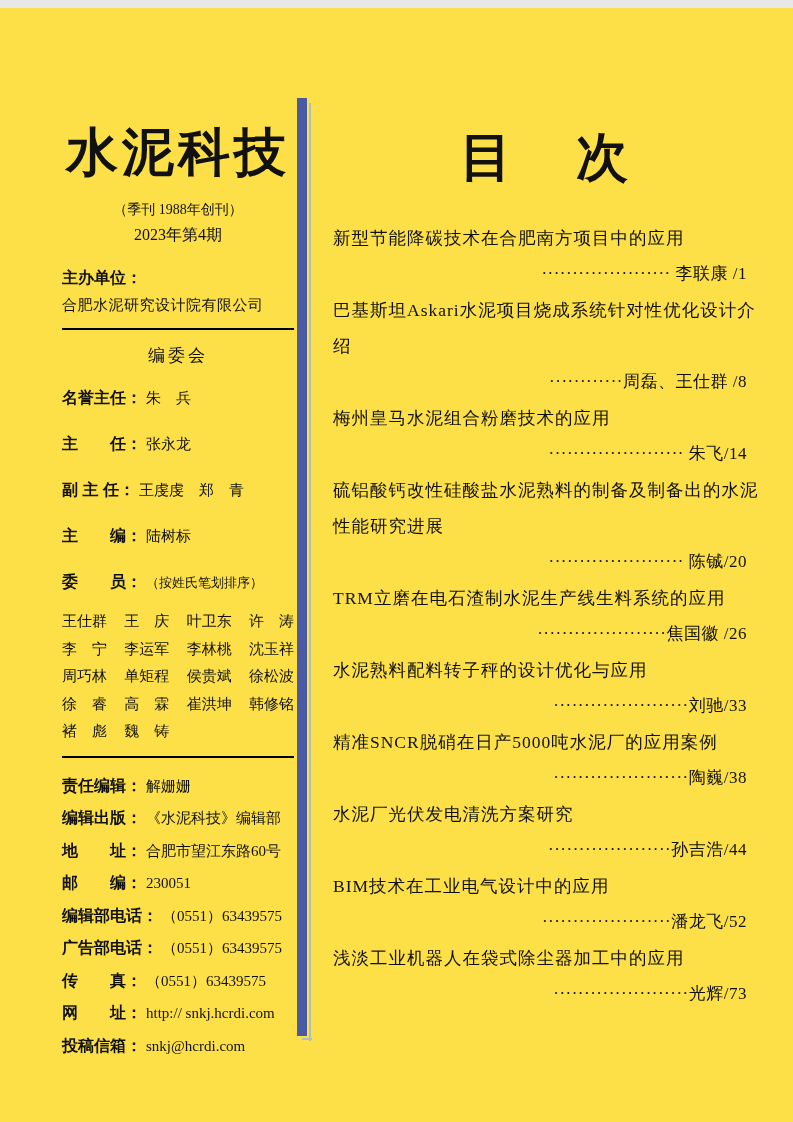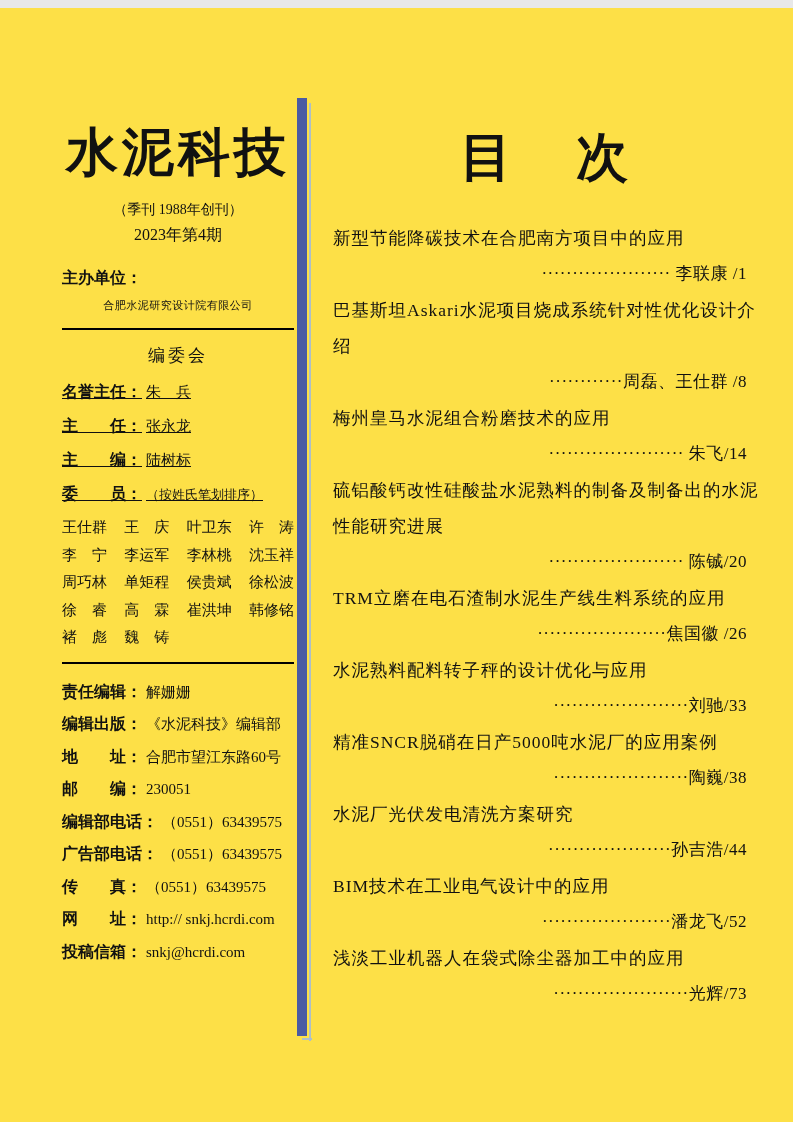--- a/index.html
+++ b/index.html
@@ -18,29 +18,29 @@
   .journal-title {
     font-size:52px; font-weight:bold; line-height:70px;
     text-align:center; letter-spacing:4px; white-space:nowrap;
   }
   .journal-subtitle { margin-top:10px; font-size:14px; line-height:24px; text-align:center; }
   .journal-issue { font-size:16px; line-height:26px; text-align:center; }
   .sponsor-label {
     margin-top:16px; font-size:16px; line-height:28px; font-weight:bold;
     font-family:"Liberation Sans","DejaVu Sans",sans-serif;
   }
-  .sponsor-name { font-size:11px; line-height:26px; letter-spacing:0.5px;text-align:center; }
+  .sponsor-name { font-size:15px; line-height:26px; letter-spacing:0.5px; }
   .rule { border:none; border-top:2px solid #000; margin-top:10px; }
   .board-heading {
     margin-top:12px; font-size:17px; line-height:28px; text-align:center;
     font-weight:normal; letter-spacing:3px;
     font-family:"Liberation Sans","DejaVu Sans",sans-serif;
   }
   .board-roles { margin-top:5px; }
-  .role-row { line-height:34px; white-space:nowrap;text-decoration:underline; }
+  .role-row { line-height:46px; white-space:nowrap; }
   .lbl {
     font-weight:bold; font-size:16px;
     font-family:"Liberation Sans","DejaVu Sans",sans-serif;
   }
   .val { font-size:15px; margin-left:4px; }
   .val.small { font-size:13px; }
   .board-members {
     margin-top:2px;
     display:grid; grid-template-columns:repeat(4,auto);
     justify-content:space-between;
@@ -89,20 +89,23 @@
     <hr class="rule">
 
     <div class="board-heading">编委会</div>
 
     <div class="board-roles">
       <div class="role-row">
         <span class="lbl">名誉主任：</span><span class="val">朱　兵</span>
       </div>
       <div class="role-row">
         <span class="lbl">主　　任：</span><span class="val">张永龙</span>
+      </div>
+      <div class="role-row">
+        <span class="lbl">副 主 任：</span><span class="val">王虔虔　郑　青</span>
       </div>
       <div class="role-row">
         <span class="lbl">主　　编：</span><span class="val">陆树标</span>
       </div>
       <div class="role-row">
         <span class="lbl">委　　员：</span><span class="val small">（按姓氏笔划排序）</span>
       </div>
     </div>
 
     <div class="board-members">

